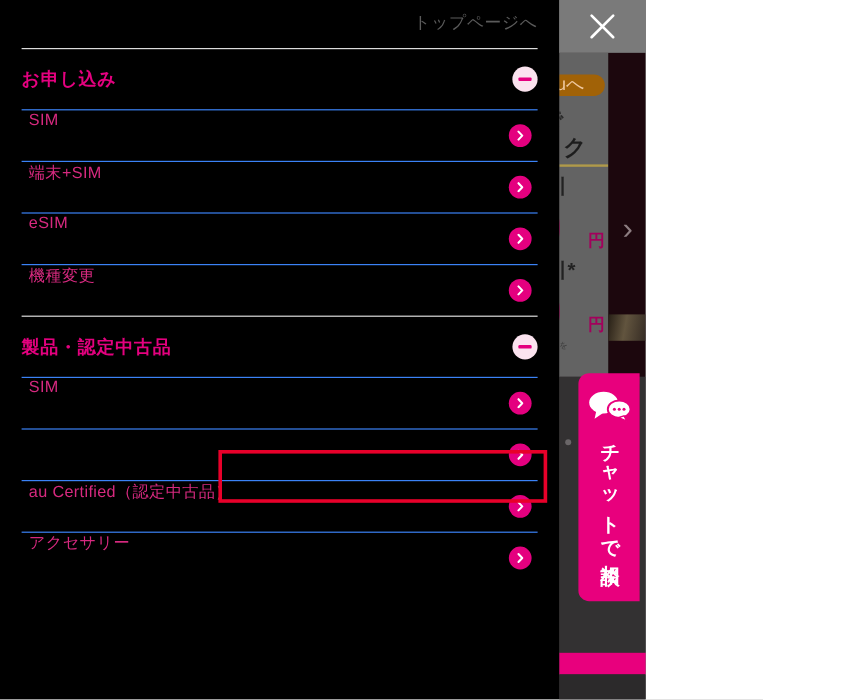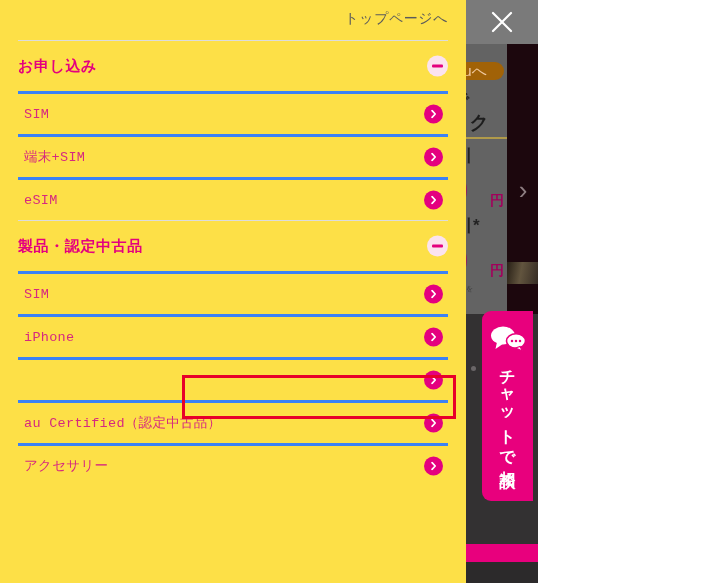--- a/index.html
+++ b/index.html
@@ -180,40 +180,39 @@
     left: 466px; top: 562px;
     width: 72px; height: 21px;
     background: #2c2a2b;
   }
 
   
   #menu-drawer {
     position: absolute;
     left: 0; top: 0;
     width: 466px; height: 583px;
-    background: #fde047;
+    background: #000000;
     overflow: hidden;
   }
   #drawer-top-bar {
     position: relative;
     height: 40px;
   }
   #top-page-link {
     position: absolute;
     right: 18px; top: 10px;
     font-size: 14px;
     color: #5b5b5b;
     letter-spacing: .5px;
     white-space: nowrap;
     cursor: pointer;
   }
 
   .menu-section {
     position: relative;
-    font-family: Liberation Mono, monospace;
   }
   .section-divider-full {
     height: 1px;
     background: #dcdcdc;
     margin: 0 18px;
   }
   .section-header {
     position: relative;
     height: 50px;
     display: flex;
@@ -244,23 +243,22 @@
     width: 11px;
     height: 2.5px;
     background: #e4007f;
     border-radius: 1px;
   }
 
   .menu-item {
     position: relative;
     height: 43px;
     display: flex;
-    align-items: center;
     margin: 0 18px;
-    border-top: 3px solid #3b82f6;
+    border-top: 1px solid #3b82f6;
     box-sizing: border-box;
     cursor: pointer;
   }
   .menu-item-label {
     font-size: 13.5px;
     color: #d6297f;
     letter-spacing: .3px;
     padding-left: 6px;
   }
   .arrow-circle {
@@ -393,41 +391,41 @@
       </span>
     </div>
     <div class="menu-item">
       <span class="menu-item-label">eSIM</span>
       <span class="arrow-circle">
         <svg width="9" height="9" viewBox="0 0 10 10">
             <path d="M3.4 1.3 L6.9 5 L3.4 8.7" fill="none" stroke="#ffffff" stroke-width="1.9" stroke-linecap="round" stroke-linejoin="round"></path>
           </svg>
       </span>
     </div>
+    <div class="menu-item">
+      <span class="menu-item-label">機種変更</span>
+      <span class="arrow-circle">
+        <svg width="9" height="9" viewBox="0 0 10 10">
+            <path d="M3.4 1.3 L6.9 5 L3.4 8.7" fill="none" stroke="#ffffff" stroke-width="1.9" stroke-linecap="round" stroke-linejoin="round"></path>
+          </svg>
+      </span>
+    </div>
   </div>
 
   <div class="menu-section">
     <div class="section-divider-full"></div>
     <div class="section-header">
       <span class="section-header-label">製品・認定中古品</span>
       <span class="toggle-minus">
           <span class="bar"></span>
         </span>
     </div>
 
     <div class="menu-item">
       <span class="menu-item-label">SIM</span>
-      <span class="arrow-circle">
-        <svg width="9" height="9" viewBox="0 0 10 10">
-            <path d="M3.4 1.3 L6.9 5 L3.4 8.7" fill="none" stroke="#ffffff" stroke-width="1.9" stroke-linecap="round" stroke-linejoin="round"></path>
-          </svg>
-      </span>
-    </div>
-    <div class="menu-item">
-      <span class="menu-item-label">iPhone</span>
       <span class="arrow-circle">
         <svg width="9" height="9" viewBox="0 0 10 10">
             <path d="M3.4 1.3 L6.9 5 L3.4 8.7" fill="none" stroke="#ffffff" stroke-width="1.9" stroke-linecap="round" stroke-linejoin="round"></path>
           </svg>
       </span>
     </div>
     <div class="menu-item">
       <span class="arrow-circle">
         <svg width="9" height="9" viewBox="0 0 10 10">
             <path d="M3.4 1.3 L6.9 5 L3.4 8.7" fill="none" stroke="#ffffff" stroke-width="1.9" stroke-linecap="round" stroke-linejoin="round"></path>

